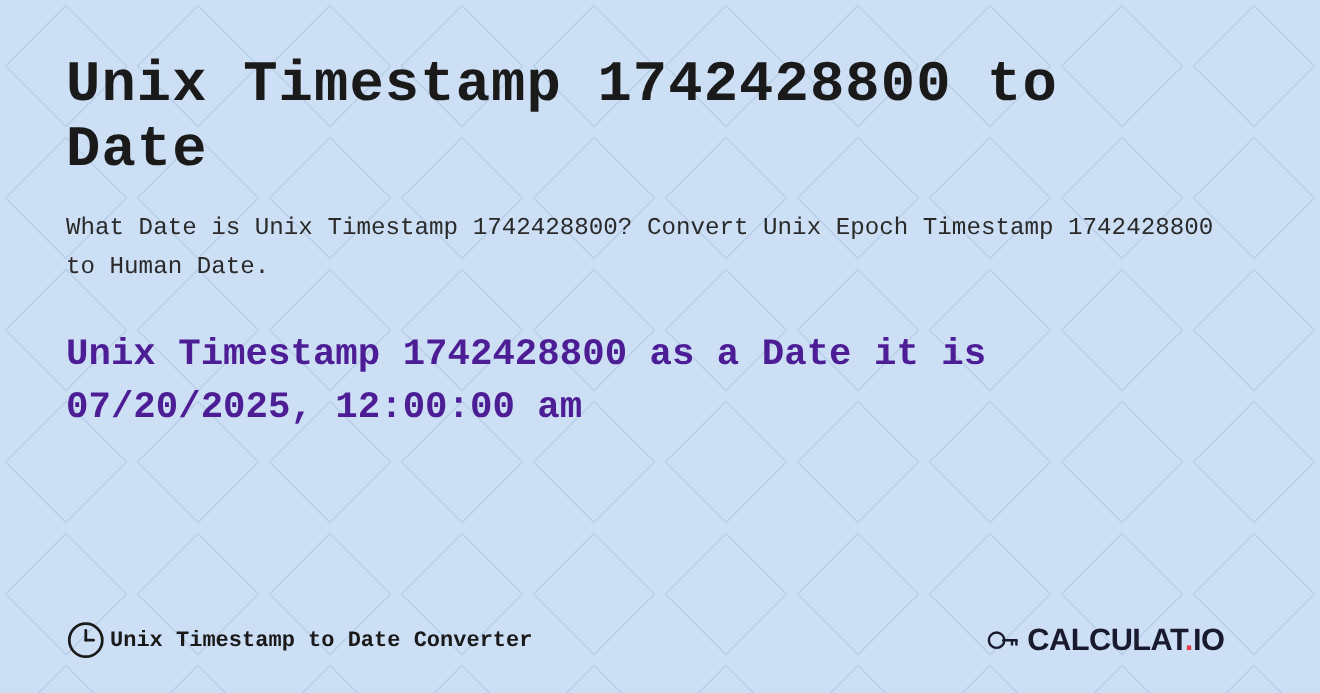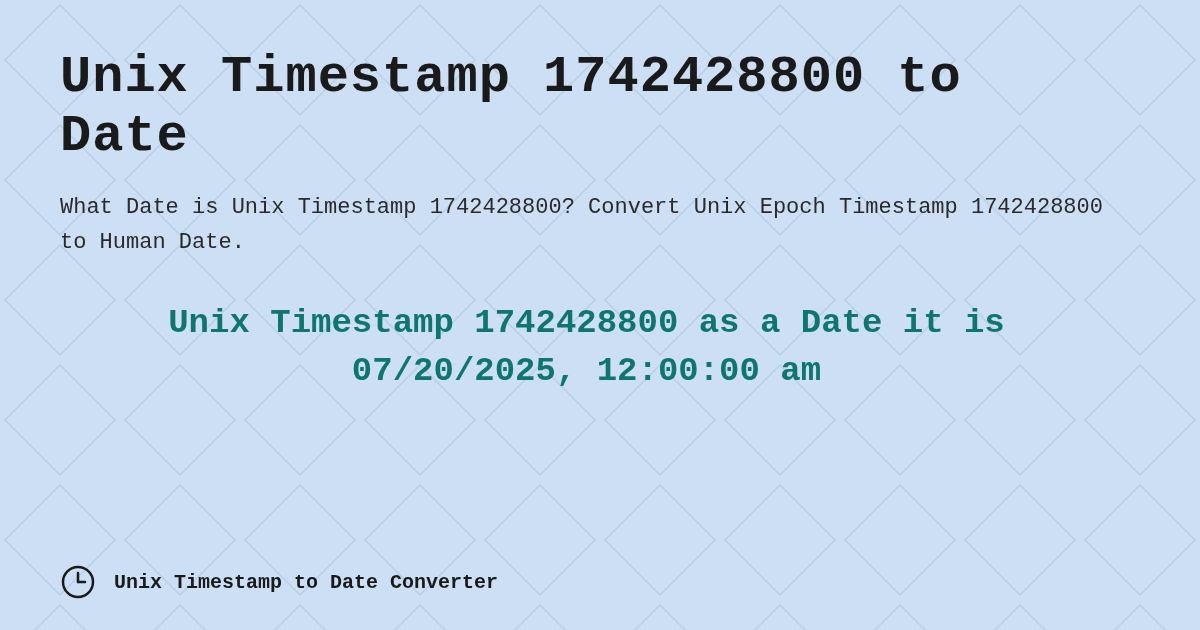--- a/index.html
+++ b/index.html
@@ -55,37 +55,36 @@
       margin-bottom: 30px;
     }
 
     .result-section {
       margin-top: 10px;
     }
 
     .result-text {
       font-size: 34px;
       font-weight: 900;
-      color: #0f766e;
+      color: #4c1d95;
       line-height: 1.4;
       font-family: 'Courier New', Courier, monospace;
-      text-align: center;
     }
 
     .footer {
       display: flex;
       justify-content: space-between;
       align-items: center;
       margin-top: auto;
     }
 
     .footer-left {
       display: flex;
       align-items: center;
-      gap: 18px;
+      gap: 4px;
     }
 
     .clock-icon {
       width: 36px;
       height: 36px;
       flex-shrink: 0;
     }
 
     .footer-label {
       font-size: 20px;
@@ -157,14 +156,27 @@
     <div class="footer-left">
 
       <svg class="clock-icon" xmlns="http://www.w3.org/2000/svg" viewBox="0 0 36 36">
         <circle cx="18" cy="18" r="15" fill="none" stroke="#1a1a1a" stroke-width="2.5"></circle>
         <line x1="18" y1="18" x2="18" y2="9" stroke="#1a1a1a" stroke-width="2.5" stroke-linecap="round"></line>
         <line x1="18" y1="18" x2="25" y2="18" stroke="#1a1a1a" stroke-width="2.5" stroke-linecap="round"></line>
       </svg>
       <span class="footer-label">Unix Timestamp to Date Converter</span>
     </div>
 
+    <div class="logo-right">
+
+      <svg class="logo-icon" xmlns="http://www.w3.org/2000/svg" viewBox="0 0 32 32">
+
+        <circle cx="10" cy="16" r="7" fill="none" stroke="#1a1a2e" stroke-width="2.2"></circle>
+        <line x1="16" y1="16" x2="28" y2="16" stroke="#1a1a2e" stroke-width="2.2" stroke-linecap="round"></line>
+        <line x1="24" y1="16" x2="24" y2="20" stroke="#1a1a2e" stroke-width="2.2" stroke-linecap="round"></line>
+        <line x1="28" y1="16" x2="28" y2="20" stroke="#1a1a2e" stroke-width="2.2" stroke-linecap="round"></line>
+      </svg>
+      <span class="logo-text">
+        <span class="calc">CALCULAT</span><span class="dot">.</span><span class="io">IO</span>
+      </span>
+    </div>
   </div>
 </div>
 
 </body></html>

